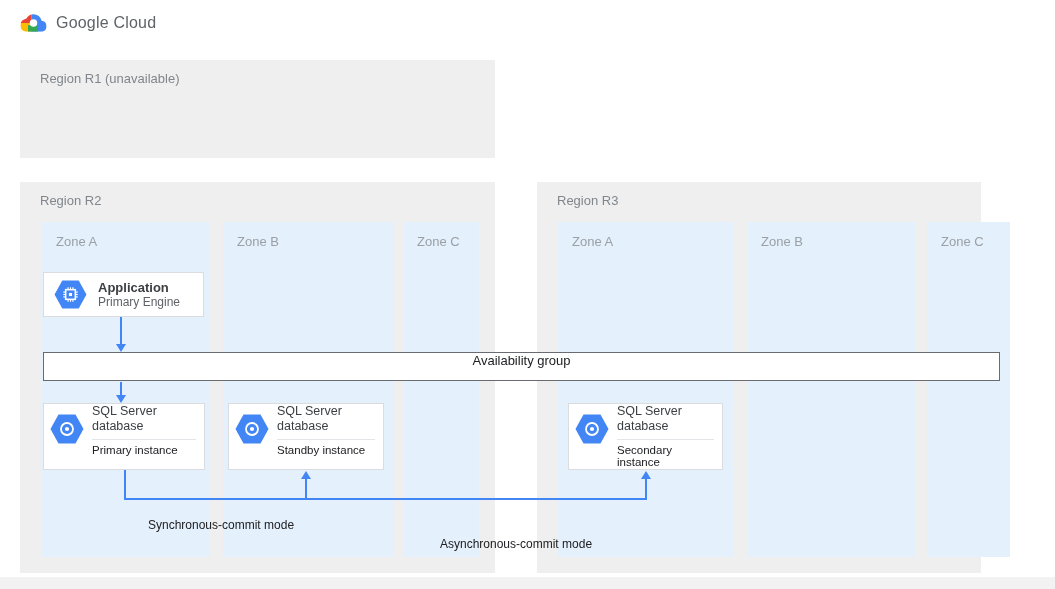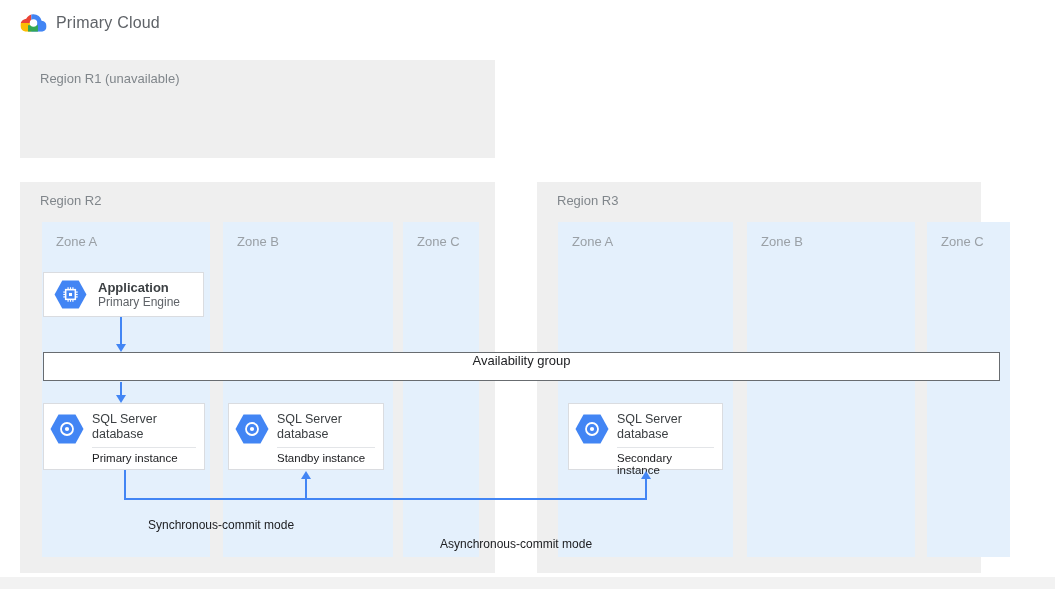--- a/index.html
+++ b/index.html
@@ -35,21 +35,21 @@
   .card .icon-wrap { flex:0 0 aupx; margin-left:10px; display:flex; align-items:center; }
   .app-text { margin-left:11px; }
   .app-title { font-size:13px; color:#3c4043; font-weight:700; line-height:15px; }
   .app-sub { font-size:12px; color:#5f6368; line-height:14px; }
 
   .sql-card { position:absolute; top:403px; height:67px; background:#fff; border:1px solid #dadce0; z-index:5; display:flex; }
   #sql-primary   { left:43px;  width:162px; }
   #sql-standby   { left:228px; width:156px; }
   #sql-secondary { left:568px; width:155px; }
   .sql-icon-col { flex:0 0 46px; display:flex; justify-content:center; padding-top:10px; }
-  .sql-body { flex:1; padding:8px 8px 0 2px; }
+  .sql-body { flex:1; padding:0 8px 0 2px; }
   .sql-title { font-size:12.5px; color:#3c4043; line-height:15px; width:82px; }
   .sql-divider { height:1px; background:#e3e5e8; margin:5px 0 4px 0; }
   .sql-instance { font-size:11.5px; color:#202124; }
 
   .avail-bar { position:absolute; left:43px; top:352px; width:957px; height:29px; background:#fff;
                border:1.5px solid #686c70; z-index:6; display:flex; align-items:flex-start; justify-content:center; }
   .avail-label { font-size:13px; color:#202124; }
 
   .vline { position:absolute; width:2px; background:#4285f4; z-index:7; }
   .hline { position:absolute; height:2px; background:#4285f4; z-index:7; }
@@ -89,21 +89,21 @@
           </clipPath>
         </defs>
         <g clip-path="url(#cloudClip)">
           <rect x="0" y="0" width="10" height="10" fill="#ea4335"></rect>
           <rect x="0" y="10" width="10" height="10" fill="#fbbc04"></rect>
           <rect x="10" y="0" width="14" height="20" fill="#4285f4"></rect>
           <rect x="7" y="12" width="9" height="8" fill="#34a853"></rect>
           <circle cx="12" cy="10" r="3.4" fill="#ffffff"></circle>
         </g>
       </svg>
-      <span class="logo-text">Primary Cloud</span>
+      <span class="logo-text">Google Cloud</span>
     </div>
   </div>
 
   <div class="region" id="region-r1">
     <div class="region-label">Region R1 (unavailable)</div>
   </div>
 
   <div class="region" id="region-r2">
     <div class="region-label">Region R2</div>
     <div class="zone" id="r2-zone-a">

